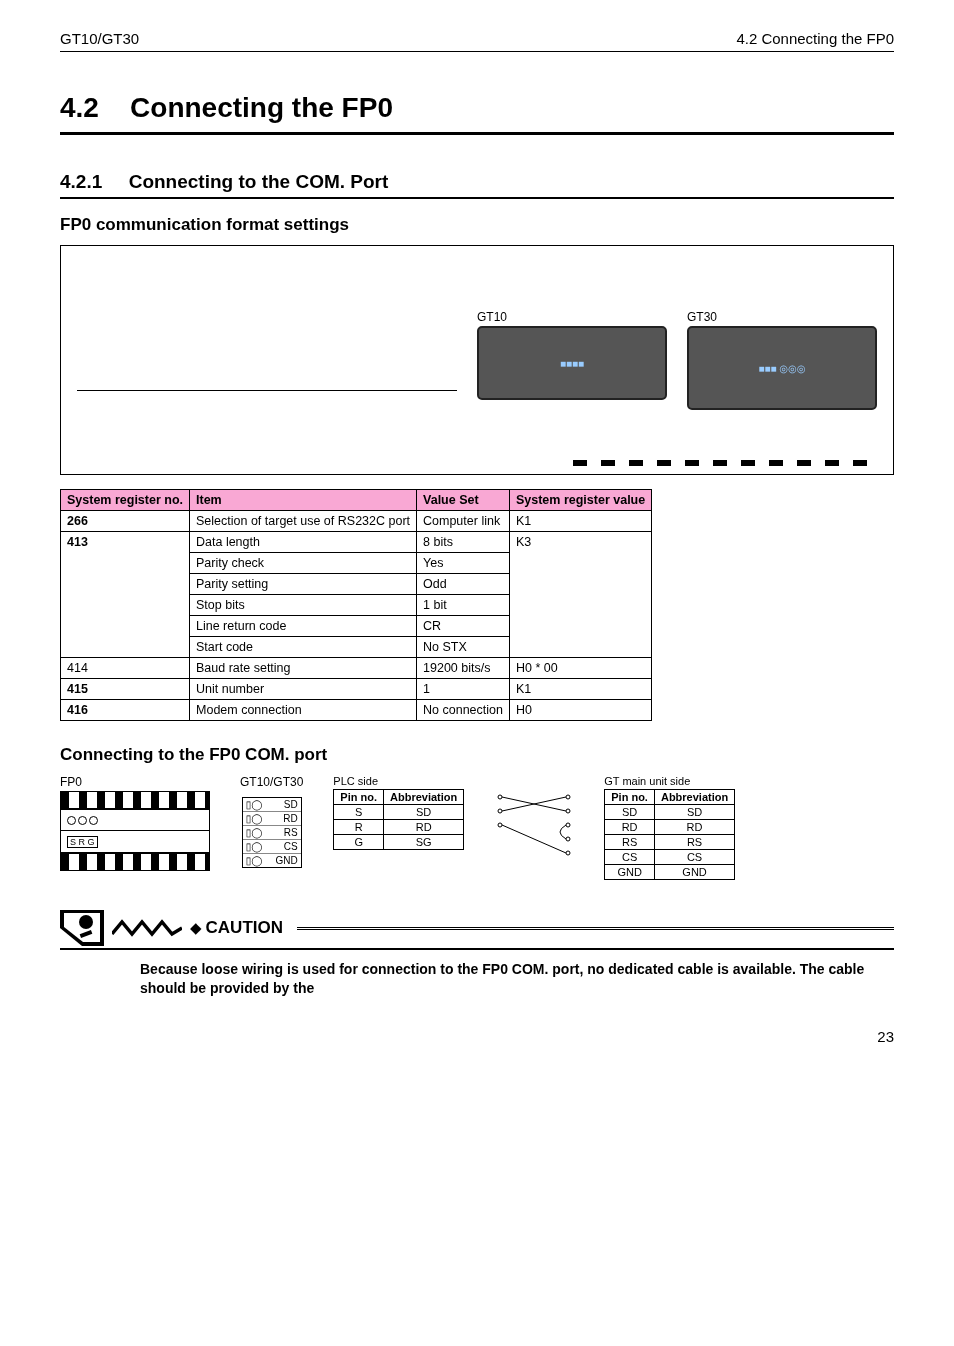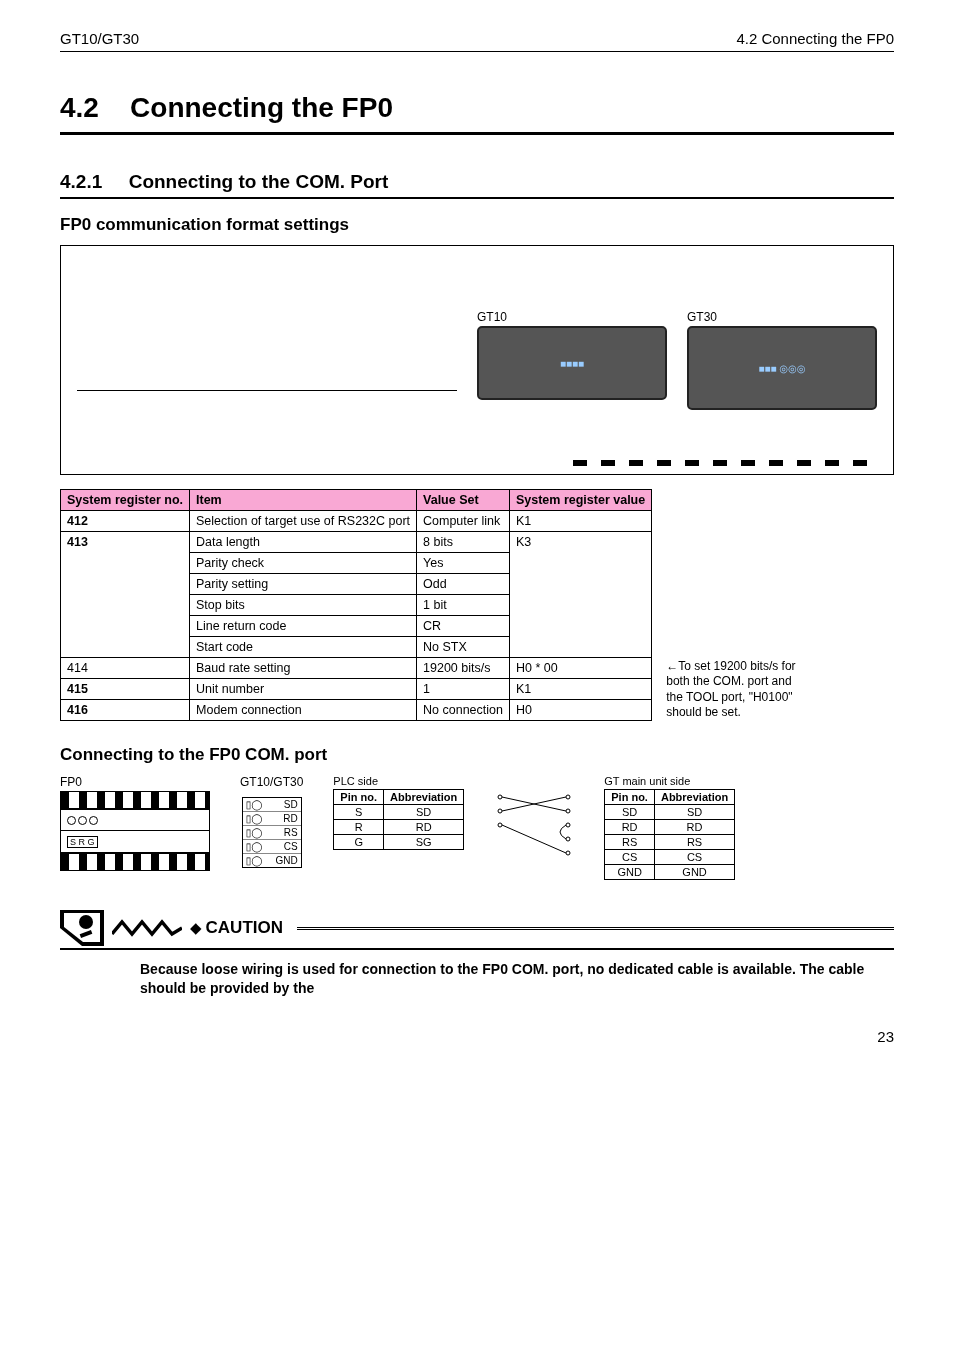--- a/index.html
+++ b/index.html
@@ -276,21 +276,21 @@
       <thead>
         <tr>
           <th>System register no.</th>
           <th>Item</th>
           <th>Value Set</th>
           <th>System register value</th>
         </tr>
       </thead>
       <tbody>
         <tr>
-          <td style="font-weight:bold;">412</td>
+          <td style="font-weight:bold;">266</td>
           <td>Selection of target use of RS232C port</td>
           <td>Computer link</td>
           <td>K1</td>
         </tr>
         <tr>
           <td rowspan="6" style="font-weight:bold;">413</td>
           <td>Data length</td>
           <td>8 bits</td>
           <td rowspan="6">K3</td>
         </tr>
@@ -327,23 +327,20 @@
           <td>K1</td>
         </tr>
         <tr>
           <td style="font-weight:bold;">416</td>
           <td>Modem connection</td>
           <td>No connection</td>
           <td>H0</td>
         </tr>
       </tbody>
     </table>
-    <div class="reg-note" style="width:150px;">
-      <span>←</span><span>To set 19200 bits/s for both the COM. port and the TOOL port, "H0100" should be set.</span>
-    </div>
   </div>
 
   <h3 class="block-title">Connecting to the FP0 COM. port</h3>
 
   <div class="wiring-figure">
 
     <div>
       <div style="font-size:12px;margin-bottom:2px;">FP0</div>
       <div class="fp0-plc">
         <div class="plc-top"></div>

